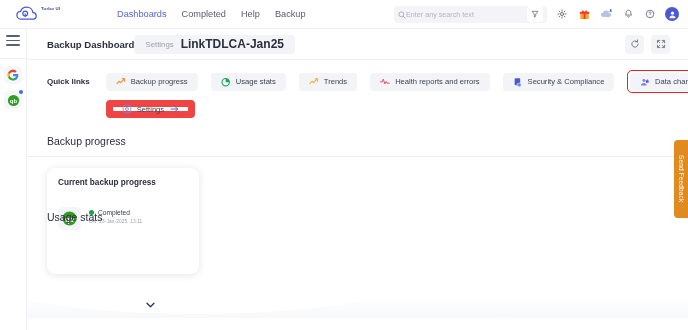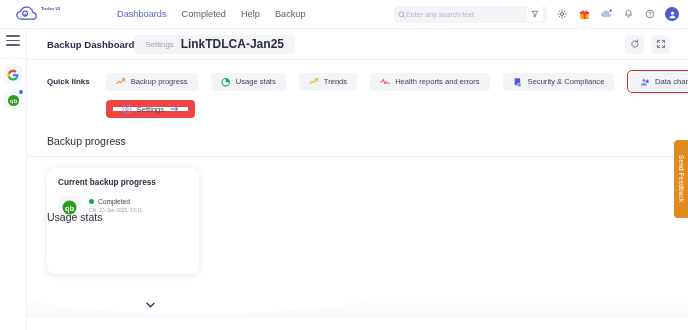--- a/index.html
+++ b/index.html
@@ -101,21 +101,21 @@
   
   .section-title { font-size: 10.5px; color: #2b2f3e; padding: 10px 0 0 20px; }
   .sec-rule { height: 1px; background: #eef0f5; margin-top: 9px; }
 
   .card-area { padding: 11px 0 0 20px; position: relative; }
   .card {
     width: 152px; height: 106px; background: #ffffff; border-radius: 8px;
     box-shadow: 0 1px 7px rgba(40,50,90,.13);
     padding: 10px 11px;
   }
-  .card-title { font-size: 8.2px; font-weight: 700; color: #2b2f3e; margin-bottom: 9px; }
+  .card-title { font-size: 8.2px; font-weight: 700; color: #2b2f3e; margin-bottom: 20px; }
   .card-body { display: flex; align-items: flex-start; gap: 8px; }
   .card-ico {
     width: 23px; height: 23px; border-radius: 5px; background: #f5f6fa;
     display: flex; align-items: center; justify-content: center; flex: 0 0 auto;
   }
   .status-line { display: flex; align-items: center; gap: 4px; margin-top: 2px; }
   .status-dot { width: 5px; height: 5px; border-radius: 50%; background: #16a34a; }
   .status-text { font-size: 6.6px; color: #3d4250; }
   .card-date { font-size: 4.8px; color: #9ca0b0; margin-top: 3px; letter-spacing: .1px; }
 

